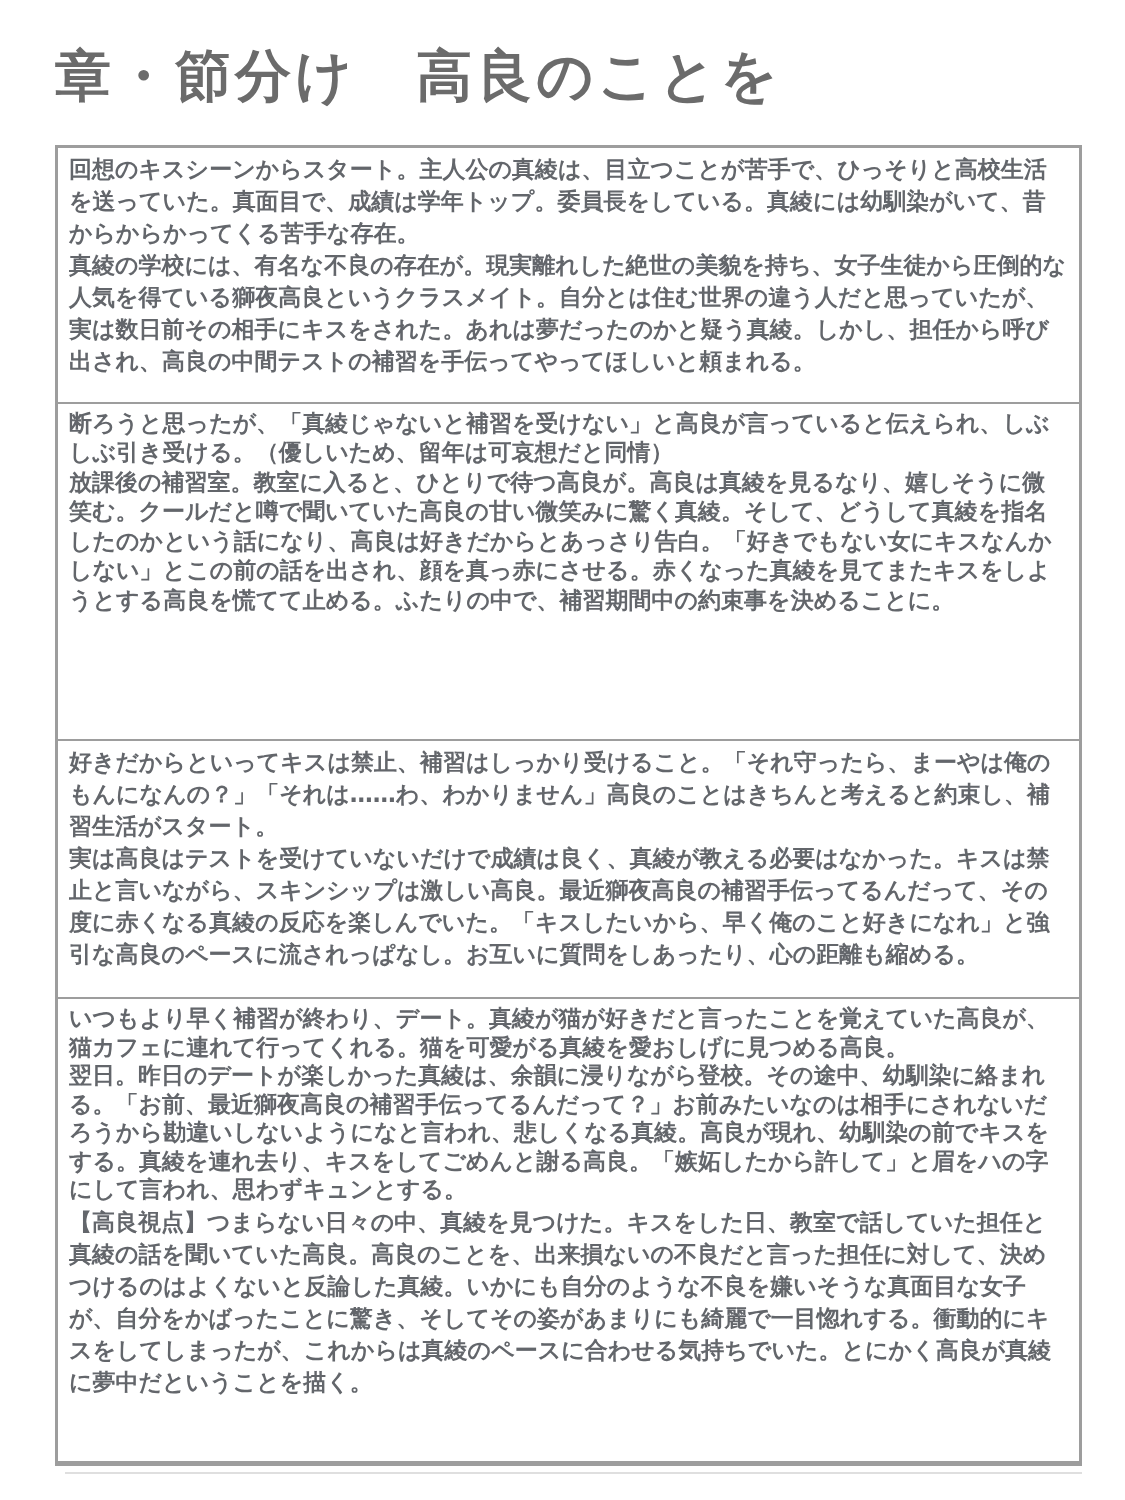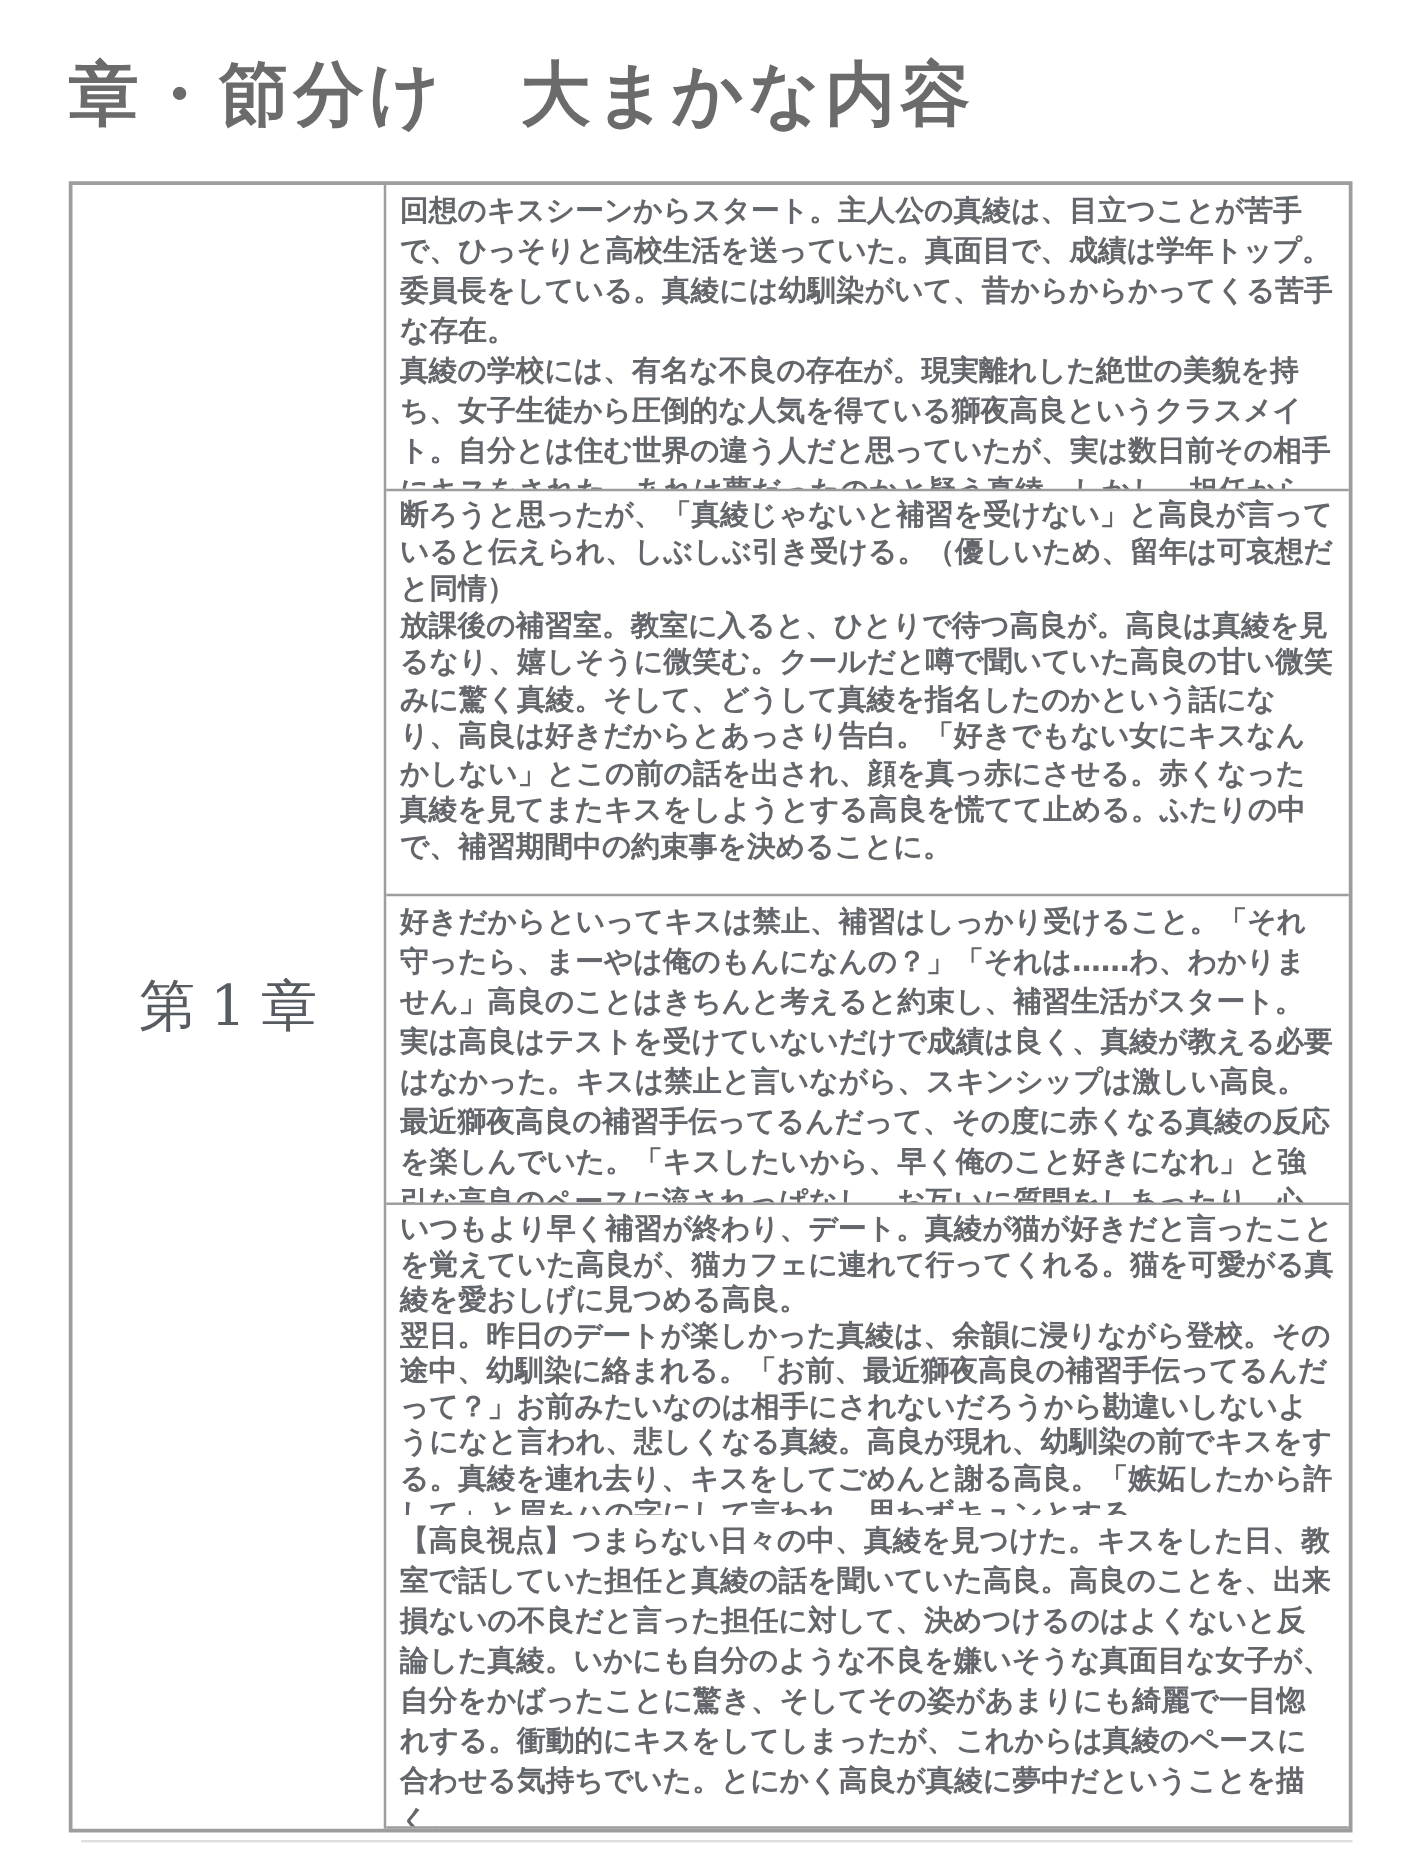--- a/index.html
+++ b/index.html
@@ -73,26 +73,23 @@
   .shadow-line {
     margin: 6px 0 0 65px;
     width: 1017px;
     height: 2px;
     background: #dfdfdf;
   }
 </style>
 </head>
 <body>
 
-<h1 class="page-title">章・節分け　大まかな内容</h1>
+<h1 class="page-title">章・節分け　高良のことを</h1>
 
 <div class="chapter-table">
-  <div class="chapter-cell">
-    <span class="chapter-label">第1章</span>
-  </div>
   <div class="synopsis-col">
     <div class="synopsis-cell r1">回想のキスシーンからスタート。主人公の真綾は、目立つことが苦手で、ひっそりと高校生活を送っていた。真面目で、成績は学年トップ。委員長をしている。真綾には幼馴染がいて、昔からからかってくる苦手な存在。
 真綾の学校には、有名な不良の存在が。現実離れした絶世の美貌を持ち、女子生徒から圧倒的な人気を得ている獅夜高良というクラスメイト。自分とは住む世界の違う人だと思っていたが、実は数日前その相手にキスをされた。あれは夢だったのかと疑う真綾。しかし、担任から呼び出され、高良の中間テストの補習を手伝ってやってほしいと頼まれる。</div>
     <div class="synopsis-cell r2">断ろうと思ったが、「真綾じゃないと補習を受けない」と高良が言っていると伝えられ、しぶしぶ引き受ける。（優しいため、留年は可哀想だと同情）
 放課後の補習室。教室に入ると、ひとりで待つ高良が。高良は真綾を見るなり、嬉しそうに微笑む。クールだと噂で聞いていた高良の甘い微笑みに驚く真綾。そして、どうして真綾を指名したのかという話になり、高良は好きだからとあっさり告白。「好きでもない女にキスなんかしない」とこの前の話を出され、顔を真っ赤にさせる。赤くなった真綾を見てまたキスをしようとする高良を慌てて止める。ふたりの中で、補習期間中の約束事を決めることに。</div>
     <div class="synopsis-cell r3">好きだからといってキスは禁止、補習はしっかり受けること。「それ守ったら、まーやは俺のもんになんの？」「それは……わ、わかりません」高良のことはきちんと考えると約束し、補習生活がスタート。
 実は高良はテストを受けていないだけで成績は良く、真綾が教える必要はなかった。キスは禁止と言いながら、スキンシップは激しい高良。最近獅夜高良の補習手伝ってるんだって、その度に赤くなる真綾の反応を楽しんでいた。「キスしたいから、早く俺のこと好きになれ」と強引な高良のペースに流されっぱなし。お互いに質問をしあったり、心の距離も縮める。</div>
     <div class="synopsis-cell r5">いつもより早く補習が終わり、デート。真綾が猫が好きだと言ったことを覚えていた高良が、猫カフェに連れて行ってくれる。猫を可愛がる真綾を愛おしげに見つめる高良。
 翌日。昨日のデートが楽しかった真綾は、余韻に浸りながら登校。その途中、幼馴染に絡まれる。「お前、最近獅夜高良の補習手伝ってるんだって？」お前みたいなのは相手にされないだろうから勘違いしないようになと言われ、悲しくなる真綾。高良が現れ、幼馴染の前でキスをする。真綾を連れ去り、キスをしてごめんと謝る高良。「嫉妬したから許して」と眉をハの字にして言われ、思わずキュンとする。</div>
     <div class="synopsis-cell r4">【高良視点】つまらない日々の中、真綾を見つけた。キスをした日、教室で話していた担任と真綾の話を聞いていた高良。高良のことを、出来損ないの不良だと言った担任に対して、決めつけるのはよくないと反論した真綾。いかにも自分のような不良を嫌いそうな真面目な女子が、自分をかばったことに驚き、そしてその姿があまりにも綺麗で一目惚れする。衝動的にキスをしてしまったが、これからは真綾のペースに合わせる気持ちでいた。とにかく高良が真綾に夢中だということを描く。</div>

